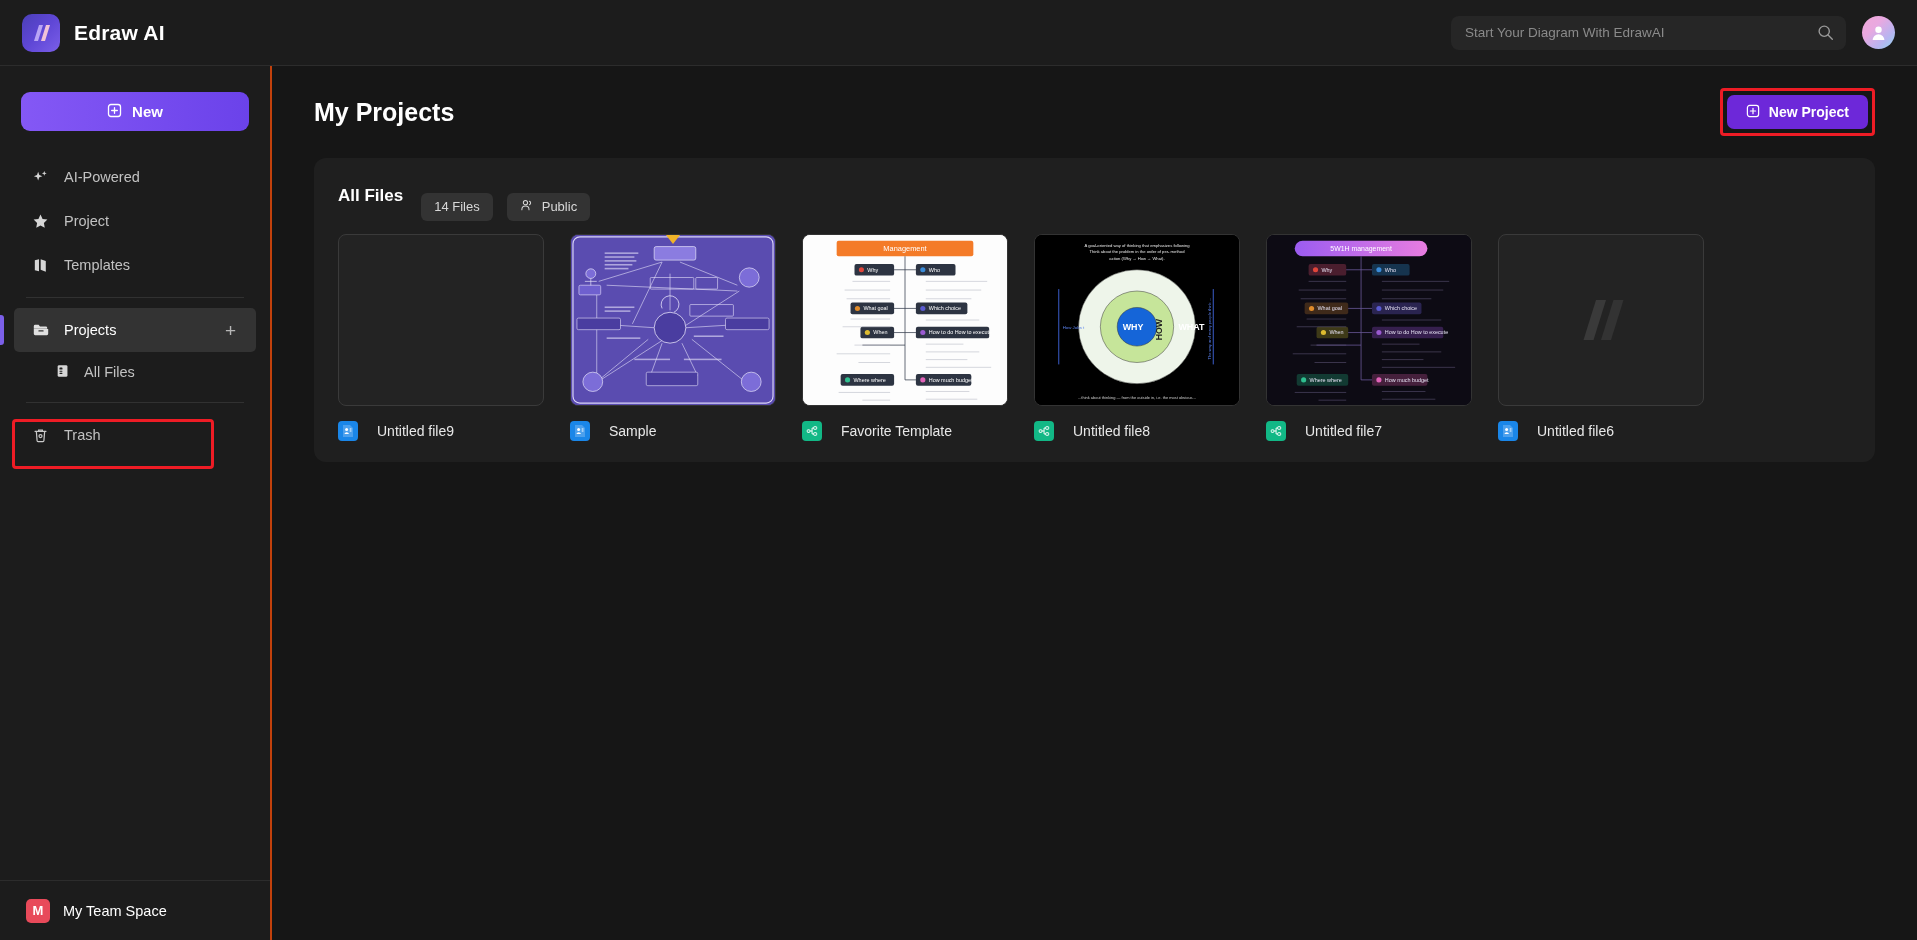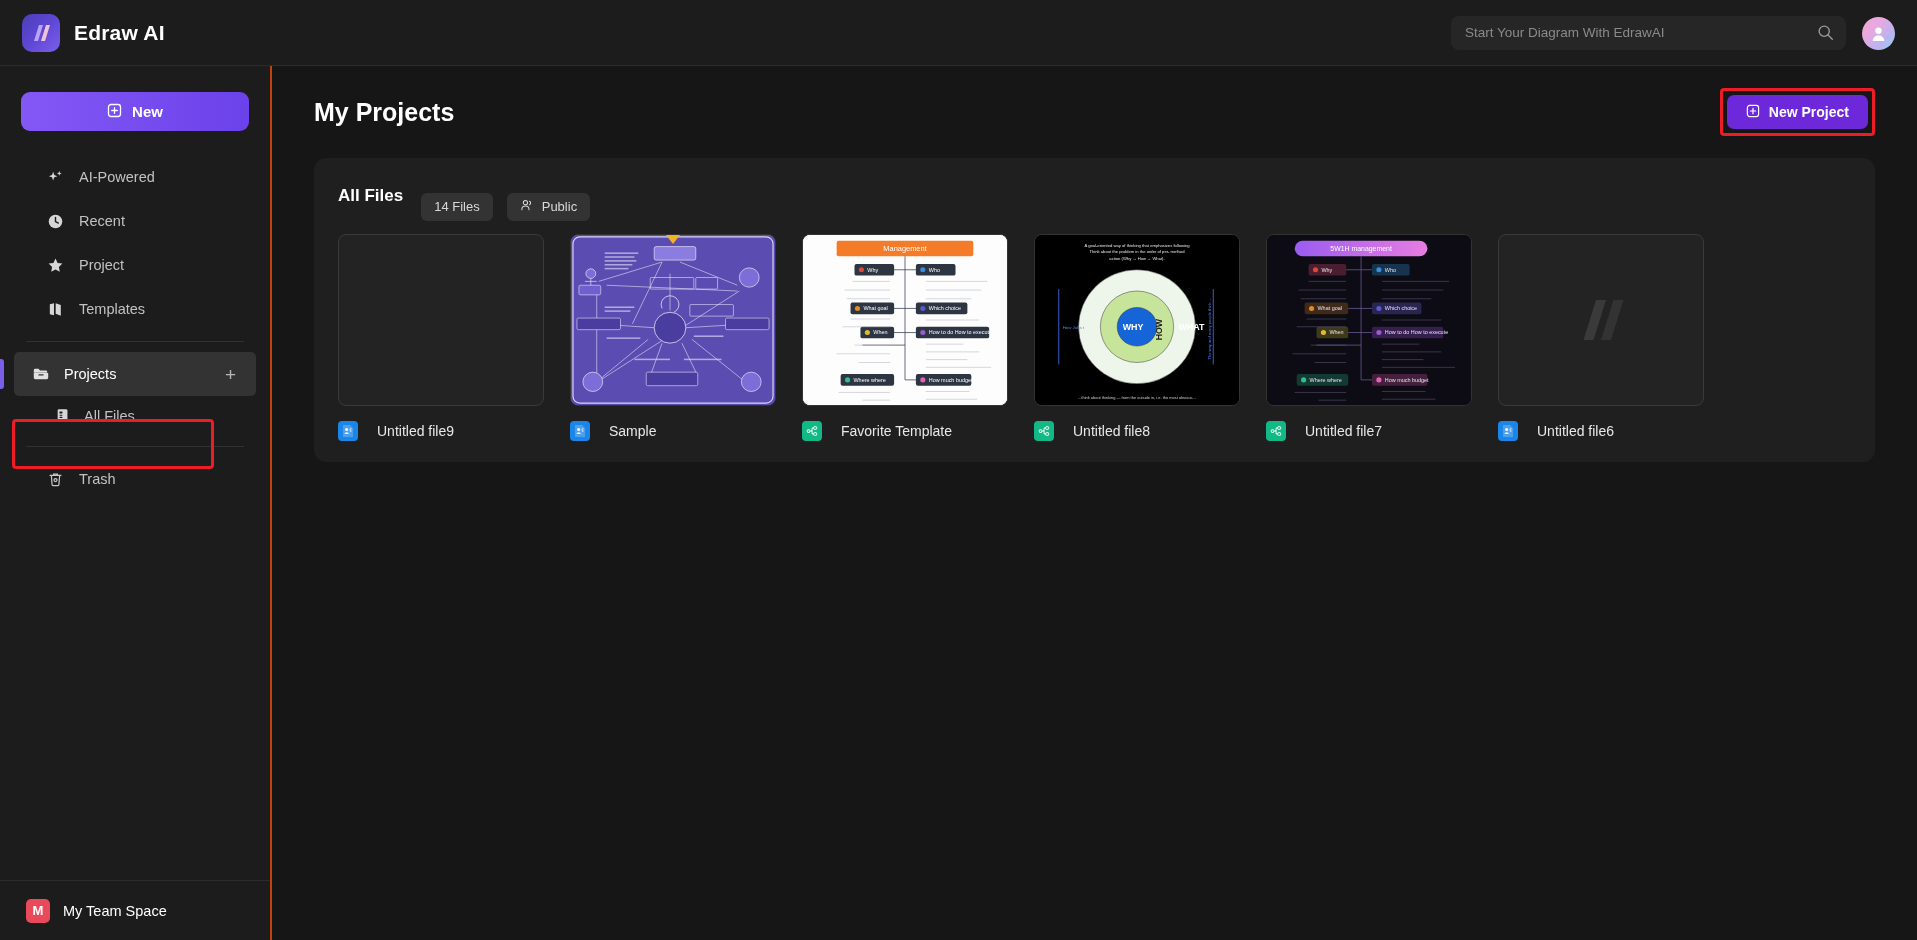--- a/index.html
+++ b/index.html
@@ -23,21 +23,21 @@
   .brand-logo {
     width: 38px; height: 38px; border-radius: 10px;
     background: linear-gradient(135deg, #4b3fb8 0%, #5f47d6 50%, #7b5fe8 100%);
     display: flex; align-items: center; justify-content: center;
     position: relative; overflow: hidden;
   }
   .brand-logo svg { display: block; }
   .brand-name { color: #ffffff; font-size: 21px; font-weight: bold; letter-spacing: .2px; }
 
   .topbar-right {
-    margin-left: auto; display: flex; align-items: flex-end; gap: 16px;
+    margin-left: auto; display: flex; align-items: flex-start; gap: 16px;
     padding-right: 22px;
   }
   .search-wrap {
     width: 395px; height: 34px;
     background: #262626; border-radius: 8px;
     display: flex; align-items: center;
     padding: 0 12px 0 14px;
   }
   .search-input {
     flex: 1; background: transparent; border: none; outline: none;
@@ -67,21 +67,21 @@
     margin: 26px 21px 0 21px; height: 39px;
     border-radius: 9px; border: none; cursor: pointer;
     background: linear-gradient(90deg, #8458f5 0%, #6b42ea 100%);
     color: #fff; font-size: 15px; font-weight: bold;
     font-family: "Liberation Sans", sans-serif;
     display: flex; align-items: center; justify-content: center; gap: 10px;
   }
   .nav { margin-top: 24px; display: flex; flex-direction: column; }
   .nav-item {
     height: 44px; display: flex; align-items: center;
-    padding: 0 20px 0 46px; gap: 14px; cursor: pointer;
+    padding: 0 20px 0 31px; gap: 14px; cursor: pointer;
     color: #c2c2c2; font-size: 14.5px; position: relative;
   }
   .nav-item .ico { width: 19px; display: flex; align-items: center; justify-content: center; color: #c9c9c9; }
   .nav-sep { height: 1px; background: #313131; margin: 10px 26px; }
 
   .nav-item.active-proj {
     background: #333333; border-radius: 5px;
     margin: 0 14px; padding-left: 17px;
     color: #ffffff;
   }
@@ -225,29 +225,20 @@
         <div class="nav-item">
           <span class="ico">
             <svg width="17" height="17" viewBox="0 0 18 18" fill="#d6d6d6">
               <path d="M6.5 3 L7.7 6.4 L11 7.6 L7.7 8.8 L6.5 12.2 L5.3 8.8 L2 7.6 L5.3 6.4 Z"></path>
               <path d="M13 2 L13.7 3.9 L15.6 4.6 L13.7 5.3 L13 7.2 L12.3 5.3 L10.4 4.6 L12.3 3.9 Z"></path>
             </svg>
           </span>
           <span>AI-Powered</span>
         </div>
 
-        <div class="nav-item">
-          <span class="ico">
-            <svg width="17" height="17" viewBox="0 0 18 18">
-              <circle cx="9" cy="9" r="7.2" fill="#d6d6d6"></circle>
-              <path d="M9 4.6 L9 9 L12 10.6" stroke="#1c1c1c" stroke-width="1.5" fill="none" stroke-linecap="round"></path>
-            </svg>
-          </span>
-          <span>Recent</span>
-        </div>
 
         <div class="nav-item">
           <span class="ico">
             <svg width="17" height="17" viewBox="0 0 18 18" fill="#d6d6d6">
               <path d="M9 1.6 L11.2 6.3 L16.3 7 L12.6 10.5 L13.5 15.6 L9 13.2 L4.5 15.6 L5.4 10.5 L1.7 7 L6.8 6.3 Z"></path>
             </svg>
           </span>
           <span>Project</span>
         </div>
 

